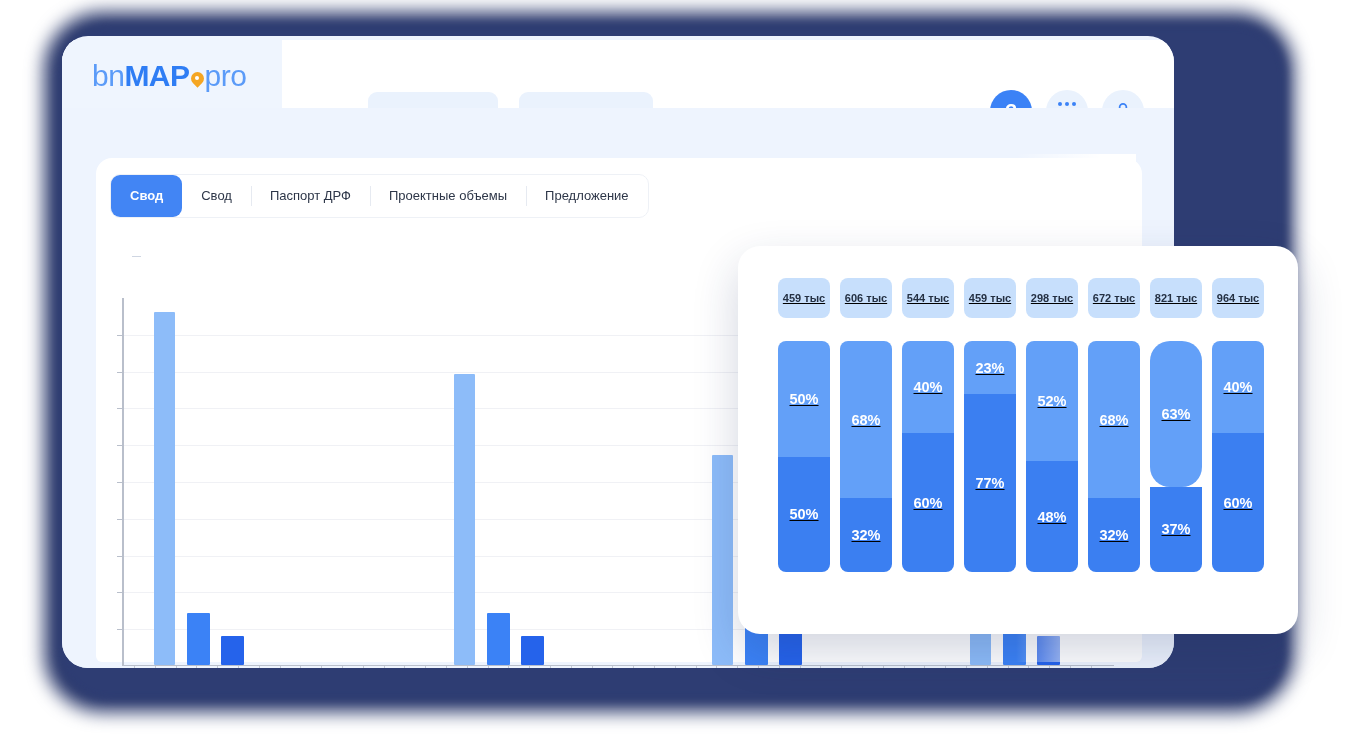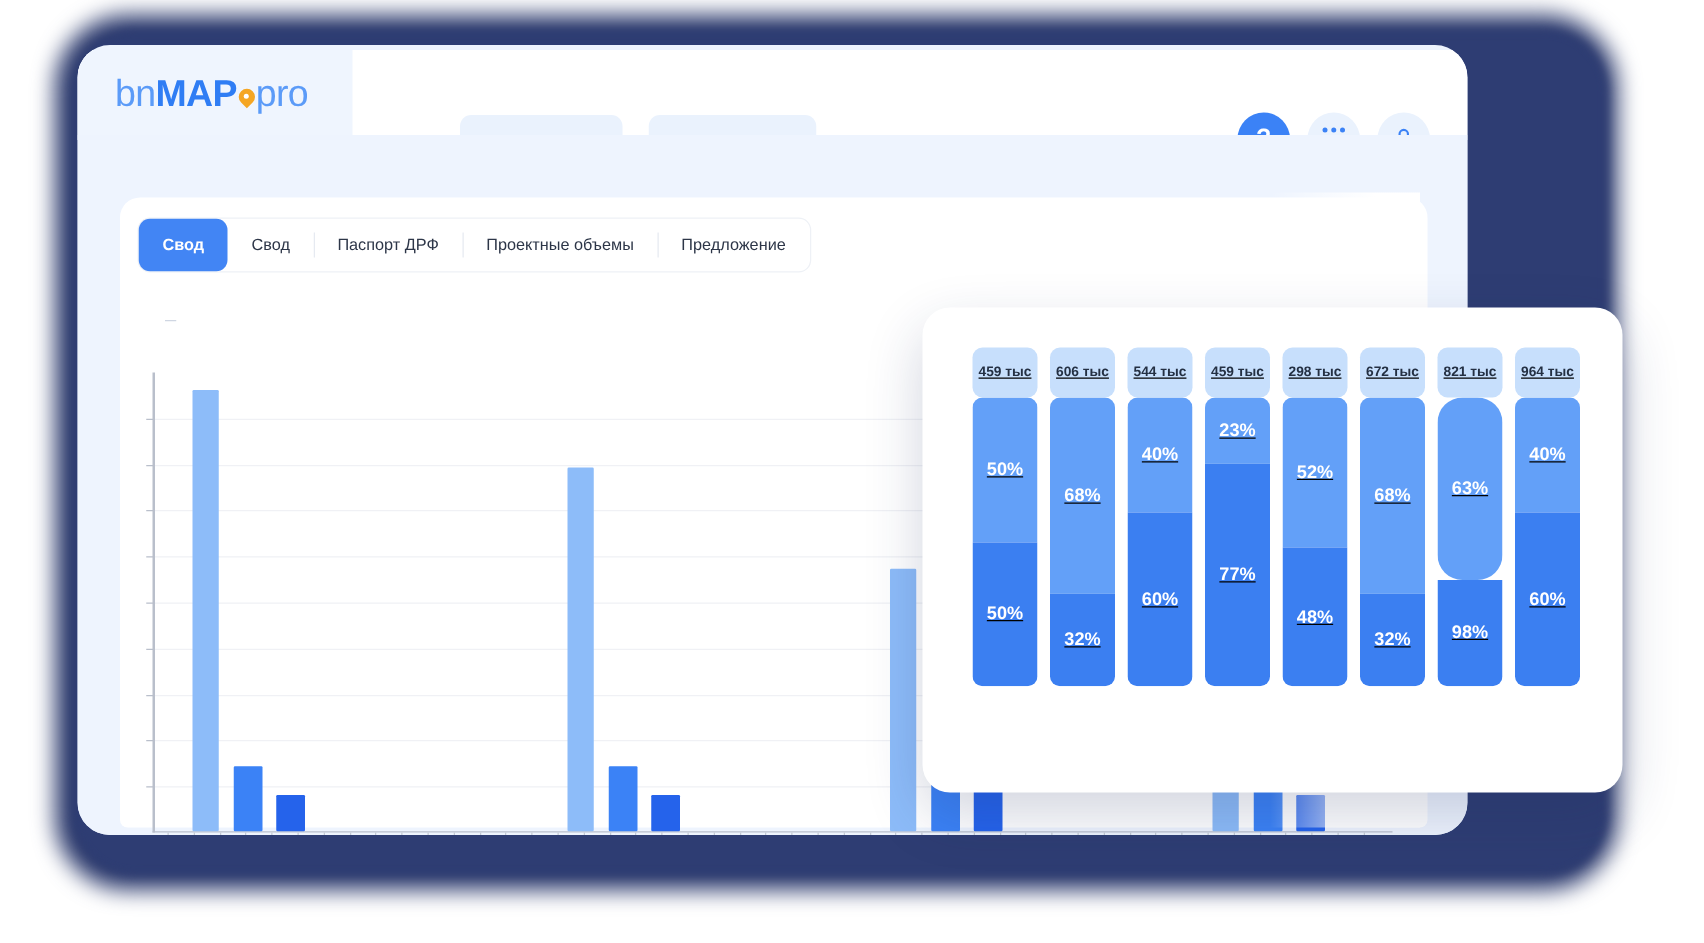--- a/index.html
+++ b/index.html
@@ -316,21 +316,21 @@
     border-radius: 8px;
     display: flex;
     align-items: center;
     justify-content: center;
     font-size: 11px;
     font-weight: 700;
     color: #243043;
     white-space: nowrap;
   }
   .stack-bar {
-    margin-top: 0;
+    margin-top: 23px;
     height: 231px;
     border-radius: 8px;
     overflow: hidden;
     display: flex;
     flex-direction: column;
   }
   .seg {
     display: flex;
     align-items: center;
     justify-content: center;
@@ -549,21 +549,21 @@
         <div class="stack-badge">672 тыс</div>
         <div class="stack-bar">
           <div class="seg top" style="flex: 68 1 0%;">68%</div>
           <div class="seg bottom" style="flex: 32 1 0%;">32%</div>
         </div>
       </div>
       <div class="stack-col">
         <div class="stack-badge">821 тыс</div>
         <div class="stack-bar">
           <div class="seg top" style="flex: 63 1 0%; border-radius: 20px;">63%</div>
-          <div class="seg bottom" style="flex: 37 1 0%;">98%</div>
+          <div class="seg bottom" style="flex: 37 1 0%;">37%</div>
         </div>
       </div>
       <div class="stack-col">
         <div class="stack-badge">964 тыс</div>
         <div class="stack-bar">
           <div class="seg top" style="flex: 40 1 0%;">40%</div>
           <div class="seg bottom" style="flex: 60 1 0%;">60%</div>
         </div>
       </div>
     </div>

